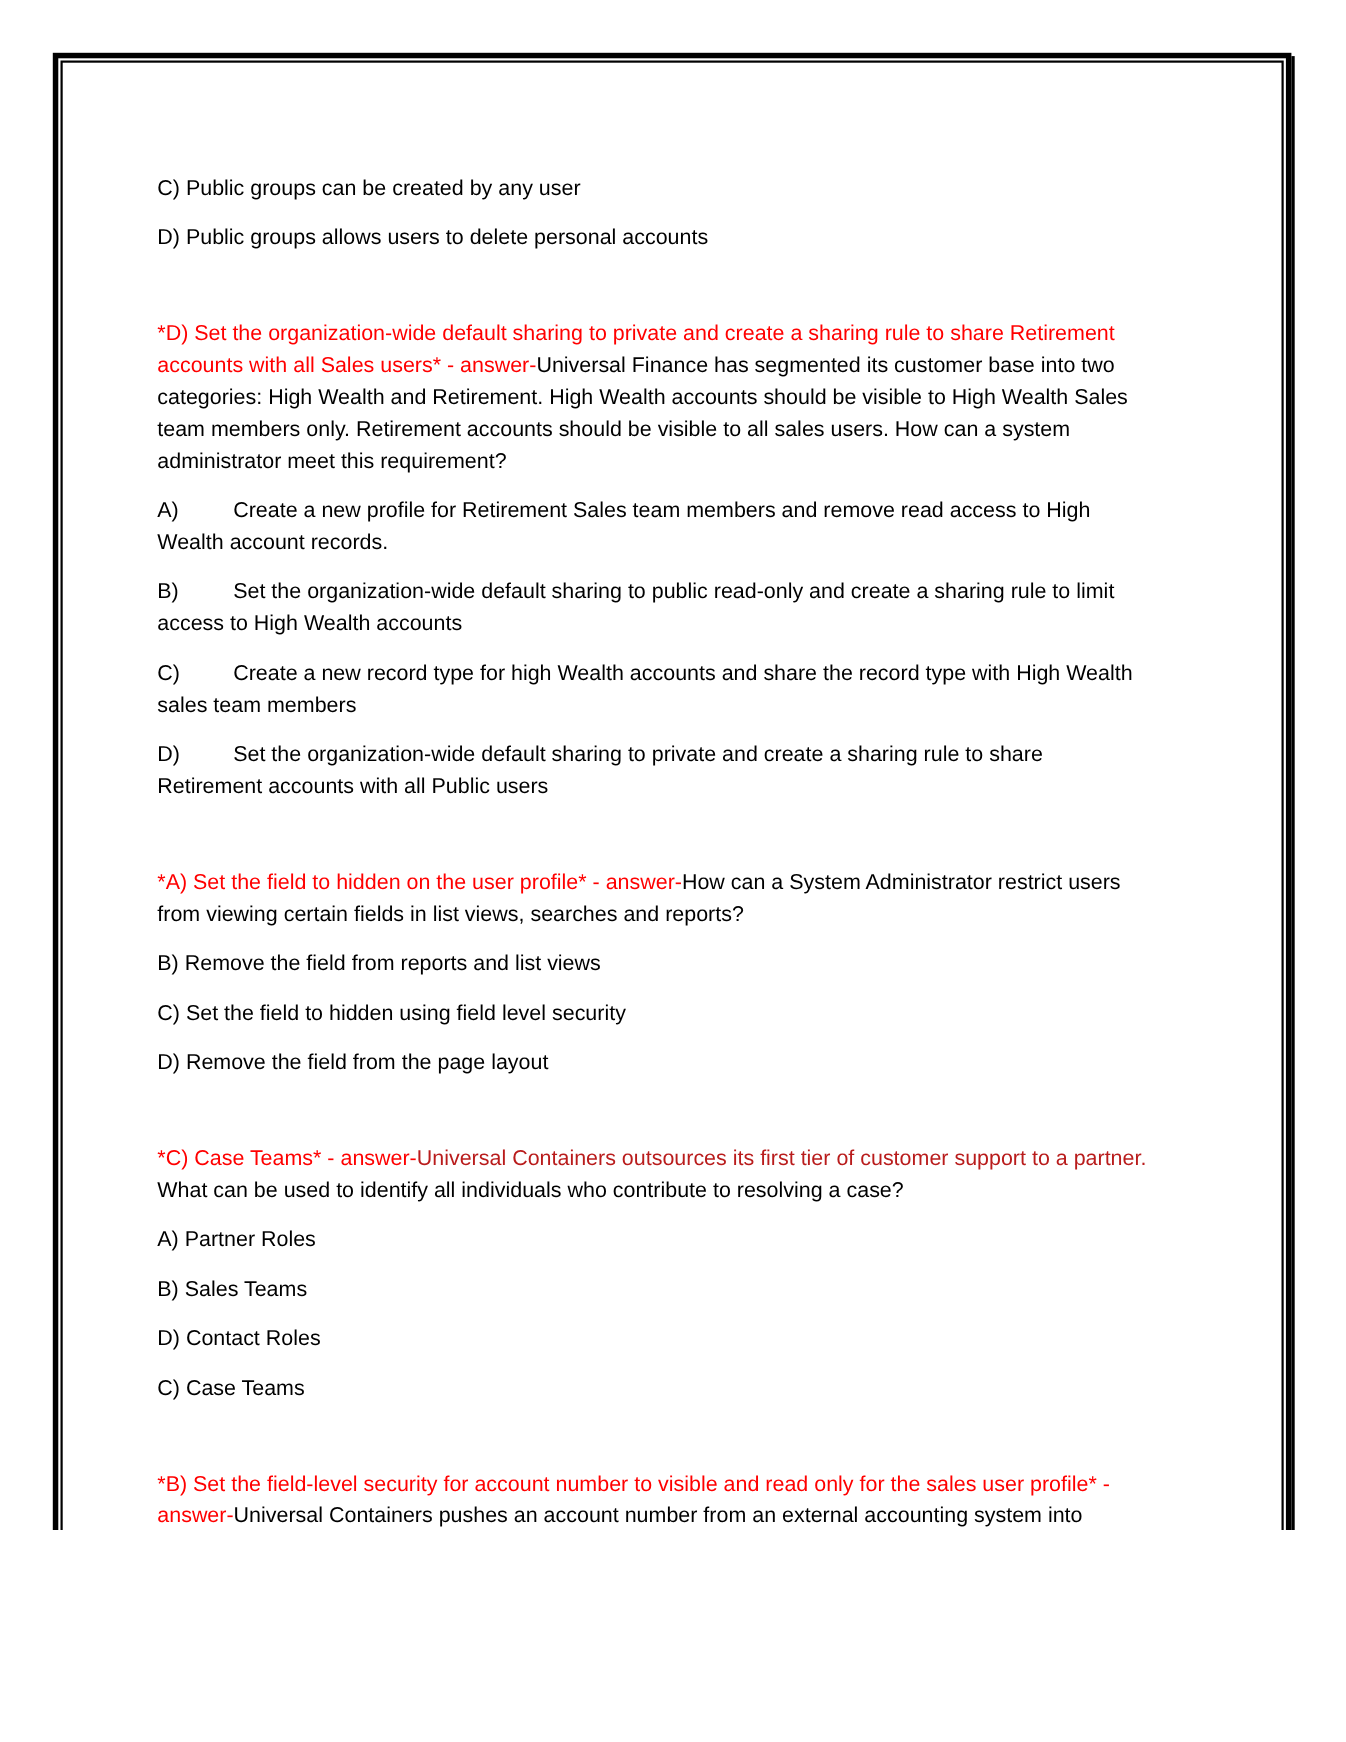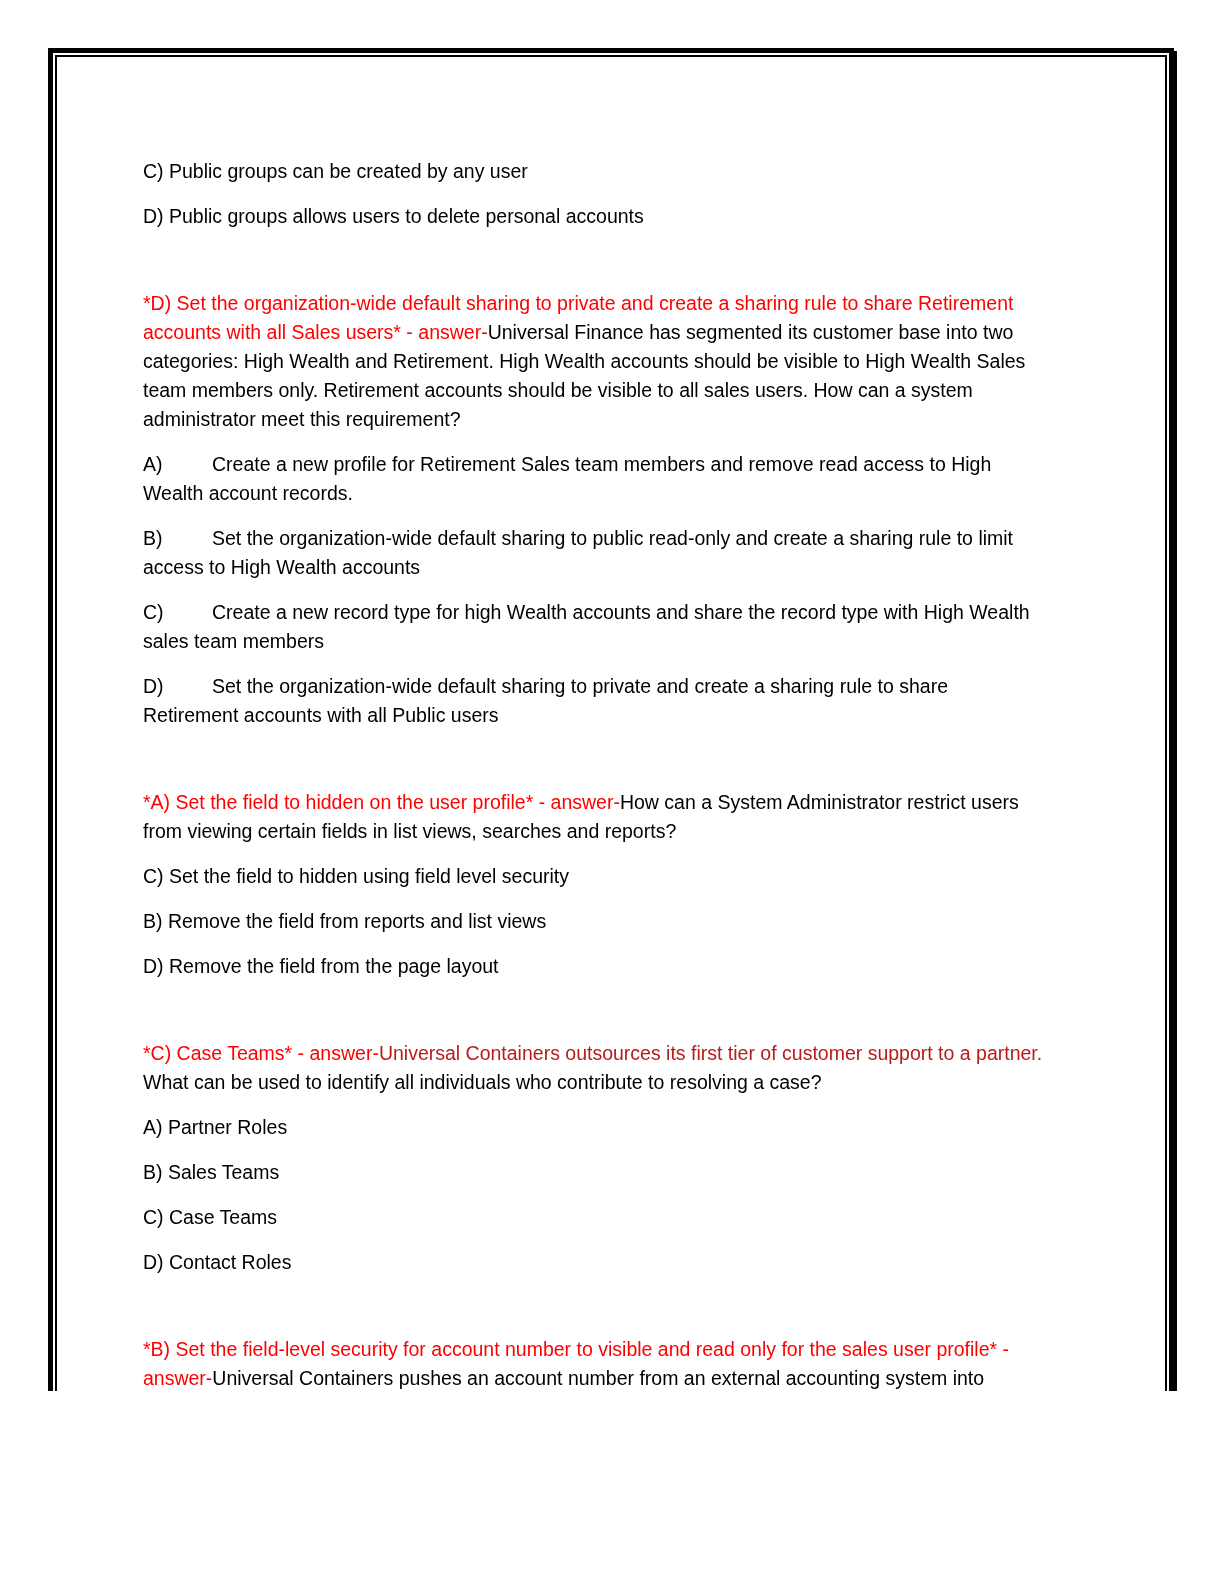--- a/index.html
+++ b/index.html
@@ -54,25 +54,25 @@
     <div class="frame-inner">
       <div id="doc" class="content">
           <p><span style="color: rgb(0, 0, 0);">C) Public groups can be created by any user</span></p>
           <p><span style="color: rgb(0, 0, 0);">D) Public groups allows users to delete personal accounts</span></p>
           <p class="question"><span style="color: rgb(255, 0, 0);">*D) Set the organization-wide default sharing to private and create a sharing rule to share Retirement</span><br><span style="color: rgb(255, 0, 0);">accounts with all Sales users* - answer-</span><span style="color: rgb(0, 0, 0);">Universal Finance has segmented its customer base into two</span><br><span style="color: rgb(0, 0, 0);">categories: High Wealth and Retirement. High Wealth accounts should be visible to High Wealth Sales</span><br><span style="color: rgb(0, 0, 0);">team members only. Retirement accounts should be visible to all sales users. How can a system</span><br><span style="color: rgb(0, 0, 0);">administrator meet this requirement?</span></p>
           <p><span class="lead">A)</span><span style="color: rgb(0, 0, 0);">Create a new profile for Retirement Sales team members and remove read access to High</span><br><span style="color: rgb(0, 0, 0);">Wealth account records.</span></p>
           <p><span class="lead">B)</span><span style="color: rgb(0, 0, 0);">Set the organization-wide default sharing to public read-only and create a sharing rule to limit</span><br><span style="color: rgb(0, 0, 0);">access to High Wealth accounts</span></p>
           <p><span class="lead">C)</span><span style="color: rgb(0, 0, 0);">Create a new record type for high Wealth accounts and share the record type with High Wealth</span><br><span style="color: rgb(0, 0, 0); margin-top: 16px;">sales team members</span></p>
           <p><span class="lead">D)</span><span style="color: rgb(0, 0, 0);">Set the organization-wide default sharing to private and create a sharing rule to share</span><br><span style="color: rgb(0, 0, 0);">Retirement accounts with all Public users</span></p>
           <p class="question"><span style="color: rgb(255, 0, 0);">*A) Set the field to hidden on the user profile* - answer-</span><span style="color: rgb(0, 0, 0); text-align: right;">How can a System Administrator restrict users</span><br><span style="color: rgb(0, 0, 0);">from viewing certain fields in list views, searches and reports?</span></p>
+          <p><span style="color: rgb(0, 0, 0);">B) Remove the field from reports and list views</span></p>
           <p><span style="color: rgb(0, 0, 0);">C) Set the field to hidden using field level security</span></p>
-          <p><span style="color: rgb(0, 0, 0);">B) Remove the field from reports and list views</span></p>
           <p><span style="color: rgb(0, 0, 0);">D) Remove the field from the page layout</span></p>
           <p class="question"><span style="color: rgb(255, 0, 0);">*C) Case Teams* - answer-</span><span style="color: #b91c1c;">Universal Containers outsources its first tier of customer support to a partner.</span><br><span style="color: rgb(0, 0, 0);">What can be used to identify all individuals who contribute to resolving a case?</span></p>
           <p><span style="color: rgb(0, 0, 0);">A) Partner Roles</span></p>
           <p><span style="color: rgb(0, 0, 0);">B) Sales Teams</span></p>
+          <p><span style="color: rgb(0, 0, 0);">D) Contact Roles</span></p>
           <p><span style="color: rgb(0, 0, 0);">C) Case Teams</span></p>
-          <p><span style="color: rgb(0, 0, 0);">D) Contact Roles</span></p>
           <p class="question"><span style="color: rgb(255, 0, 0);">*B) Set the field-level security for account number to visible and read only for the sales user profile* -</span><br><span style="color: rgb(255, 0, 0);">answer-</span><span style="color: rgb(0, 0, 0);">Universal Containers pushes an account number from an external accounting system into</span></p>
         </div>
     </div>
   </div>
 </div>
 
 </body></html>

